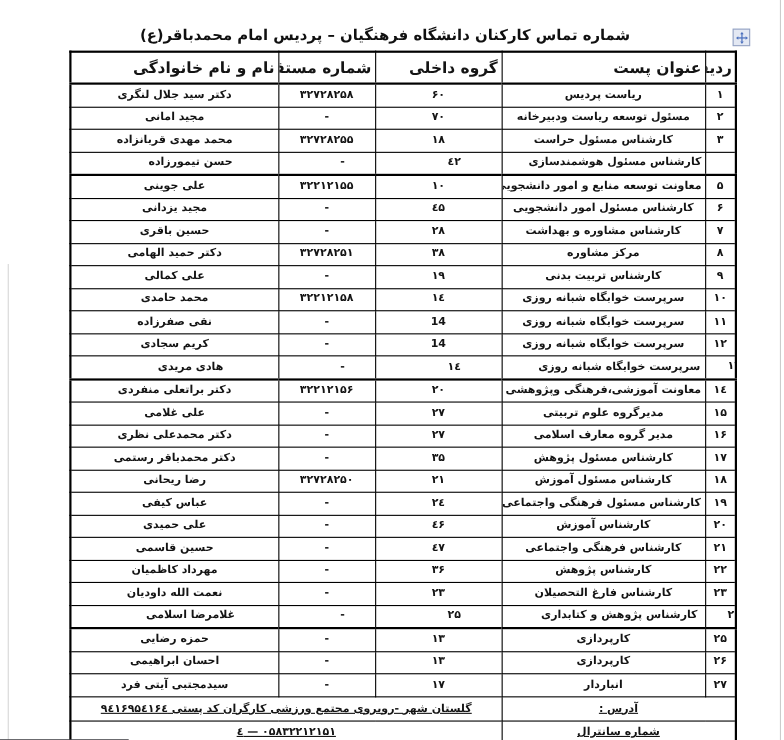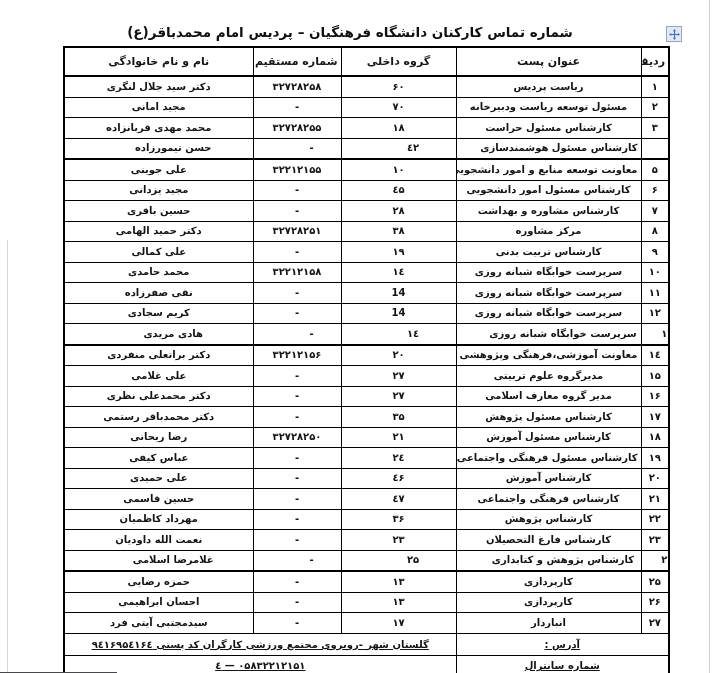--- a/index.html
+++ b/index.html
@@ -30,21 +30,21 @@
     position:absolute;left:63px;top:46px;width:605px;
     border-collapse:collapse;direction:rtl;table-layout:fixed;
     border:2px solid #000;
   }
   .contacts th,.contacts td{
     border:1px solid #000;
     font-weight:bold;text-align:center;vertical-align:middle;
     padding:0 3px;overflow:hidden;white-space:nowrap;
     color:#141414;
   }
-  .contacts thead th{height:27px;font-size:11px;border-bottom:2.5px solid #000;}
+  .contacts thead th{height:27px;font-size:14px;border-bottom:2.5px solid #000;text-align:right;}
   .contacts tbody td{height:19.5px;font-size:10px;line-height:1.05;}
   .contacts tr.sec-end td{border-bottom:2.5px solid #000;padding-left:32px;}
   .contacts tfoot td{font-size:10px;font-weight:bold;text-decoration:underline;}
   .contacts tfoot tr.addr td{height:21px;}
   .contacts tfoot tr.centrale td{height:20px;}
 
   .watermark{
     position:absolute;left:0;top:672px;height:19px;padding:0 6px 0 4px;
     background:#48484c;display:flex;align-items:center;
     font-style:italic;font-weight:bold;font-size:12.5px;letter-spacing:0;

